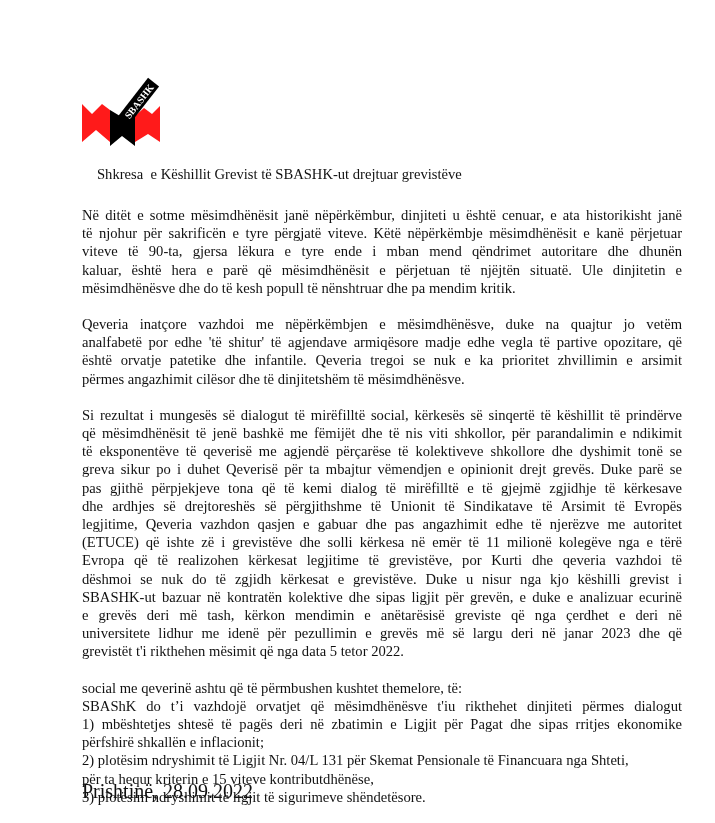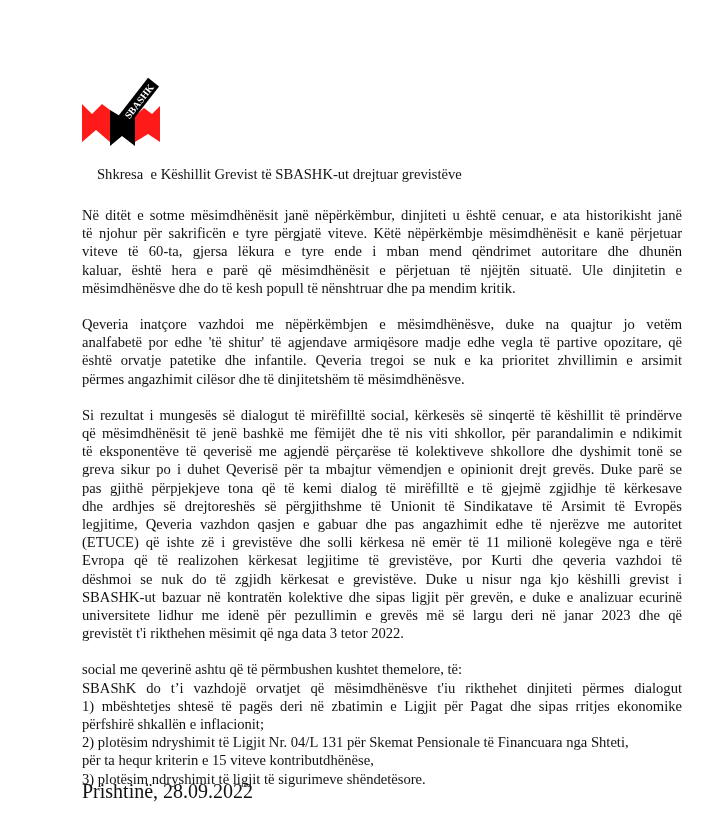--- a/index.html
+++ b/index.html
@@ -31,21 +31,21 @@
     </g>
   </svg>
 </div>
 
 <div class="title">Shkresa  e Këshillit Grevist të SBASHK-ut drejtuar grevistëve</div>
 
 <div class="body">
   <p>
     <span class="ln">Në ditët e sotme mësimdhënësit janë nëpërkëmbur, dinjiteti u është cenuar, e ata historikisht janë</span>
     <span class="ln">të njohur për sakrificën e tyre përgjatë viteve. Këtë nëpërkëmbje mësimdhënësit e kanë përjetuar</span>
-    <span class="ln">viteve të 60-ta, gjersa lëkura e tyre ende i mban mend qëndrimet autoritare dhe dhunën</span>
+    <span class="ln">viteve të 90-ta, gjersa lëkura e tyre ende i mban mend qëndrimet autoritare dhe dhunën</span>
     <span class="ln">kaluar, është hera e parë që mësimdhënësit e përjetuan të njëjtën situatë. Ule dinjitetin e</span>
     <span class="ln last">mësimdhënësve dhe do të kesh popull të nënshtruar dhe pa mendim kritik.</span>
   </p>
   <p>
     <span class="ln">Qeveria inatçore vazhdoi me nëpërkëmbjen e mësimdhënësve, duke na quajtur jo vetëm</span>
     <span class="ln">analfabetë por edhe 'të shitur' të agjendave armiqësore madje edhe vegla të partive opozitare, që</span>
     <span class="ln">është orvatje patetike dhe infantile. Qeveria tregoi se nuk e ka prioritet zhvillimin e arsimit</span>
     <span class="ln last">përmes angazhimit cilësor dhe të dinjitetshëm të mësimdhënësve.</span>
   </p>
   <p>
@@ -53,22 +53,23 @@
     <span class="ln">që mësimdhënësit të jenë bashkë me fëmijët dhe të nis viti shkollor, për parandalimin e ndikimit</span>
     <span class="ln">të eksponentëve të qeverisë me agjendë përçarëse të kolektiveve shkollore  dhe dyshimit tonë  se</span>
     <span class="ln">greva sikur  po i  duhet Qeverisë  për ta mbajtur vëmendjen e opinionit drejt grevës. Duke parë se</span>
     <span class="ln">pas gjithë përpjekjeve tona që të kemi dialog të mirëfilltë e të gjejmë zgjidhje të kërkesave</span>
     <span class="ln">dhe ardhjes së drejtoreshës së përgjithshme të Unionit të Sindikatave të Arsimit  të Evropës</span>
     <span class="ln">legjitime, Qeveria vazhdon qasjen e gabuar dhe pas angazhimit edhe të njerëzve me autoritet</span>
     <span class="ln">(ETUCE) që ishte zë i grevistëve dhe solli kërkesa në emër të 11 milionë kolegëve nga e tërë</span>
     <span class="ln">Evropa që të realizohen kërkesat legjitime të grevistëve, por Kurti dhe qeveria vazhdoi të</span>
     <span class="ln">dëshmoi se nuk do të zgjidh kërkesat e grevistëve. Duke u nisur nga kjo këshilli grevist i</span>
     <span class="ln">SBASHK-ut bazuar në kontratën kolektive dhe sipas ligjit për grevën, e duke e analizuar ecurinë</span>
+    <span class="ln">e grevës deri më tash, kërkon mendimin e anëtarësisë greviste që nga çerdhet e deri në</span>
     <span class="ln">universitete lidhur me idenë për  pezullimin e grevës  më së largu deri në janar 2023 dhe që</span>
-    <span class="ln last">grevistët t'i rikthehen mësimit që nga data 3 tetor 2022.</span>
+    <span class="ln last">grevistët t'i rikthehen mësimit që nga data 5 tetor 2022.</span>
   </p>
   <p>
     <span class="ln last">social me qeverinë ashtu që të përmbushen kushtet themelore, të:</span>
     <span class="ln">SBAShK do t’i vazhdojë orvatjet që mësimdhënësve t'iu rikthehet dinjiteti përmes dialogut</span>
     <span class="ln">1) mbështetjes shtesë të pagës deri në zbatimin e Ligjit për Pagat dhe sipas rritjes ekonomike</span>
     <span class="ln last">përfshirë shkallën e inflacionit;</span>
     <span class="ln last">2) plotësim ndryshimit të Ligjit Nr. 04/L 131 për Skemat Pensionale të Financuara nga Shteti,</span>
     <span class="ln last">për ta hequr kriterin e 15 viteve kontributdhënëse,</span>
     <span class="ln last">3) plotësim ndryshimit të ligjit të sigurimeve shëndetësore.</span>
   </p>

